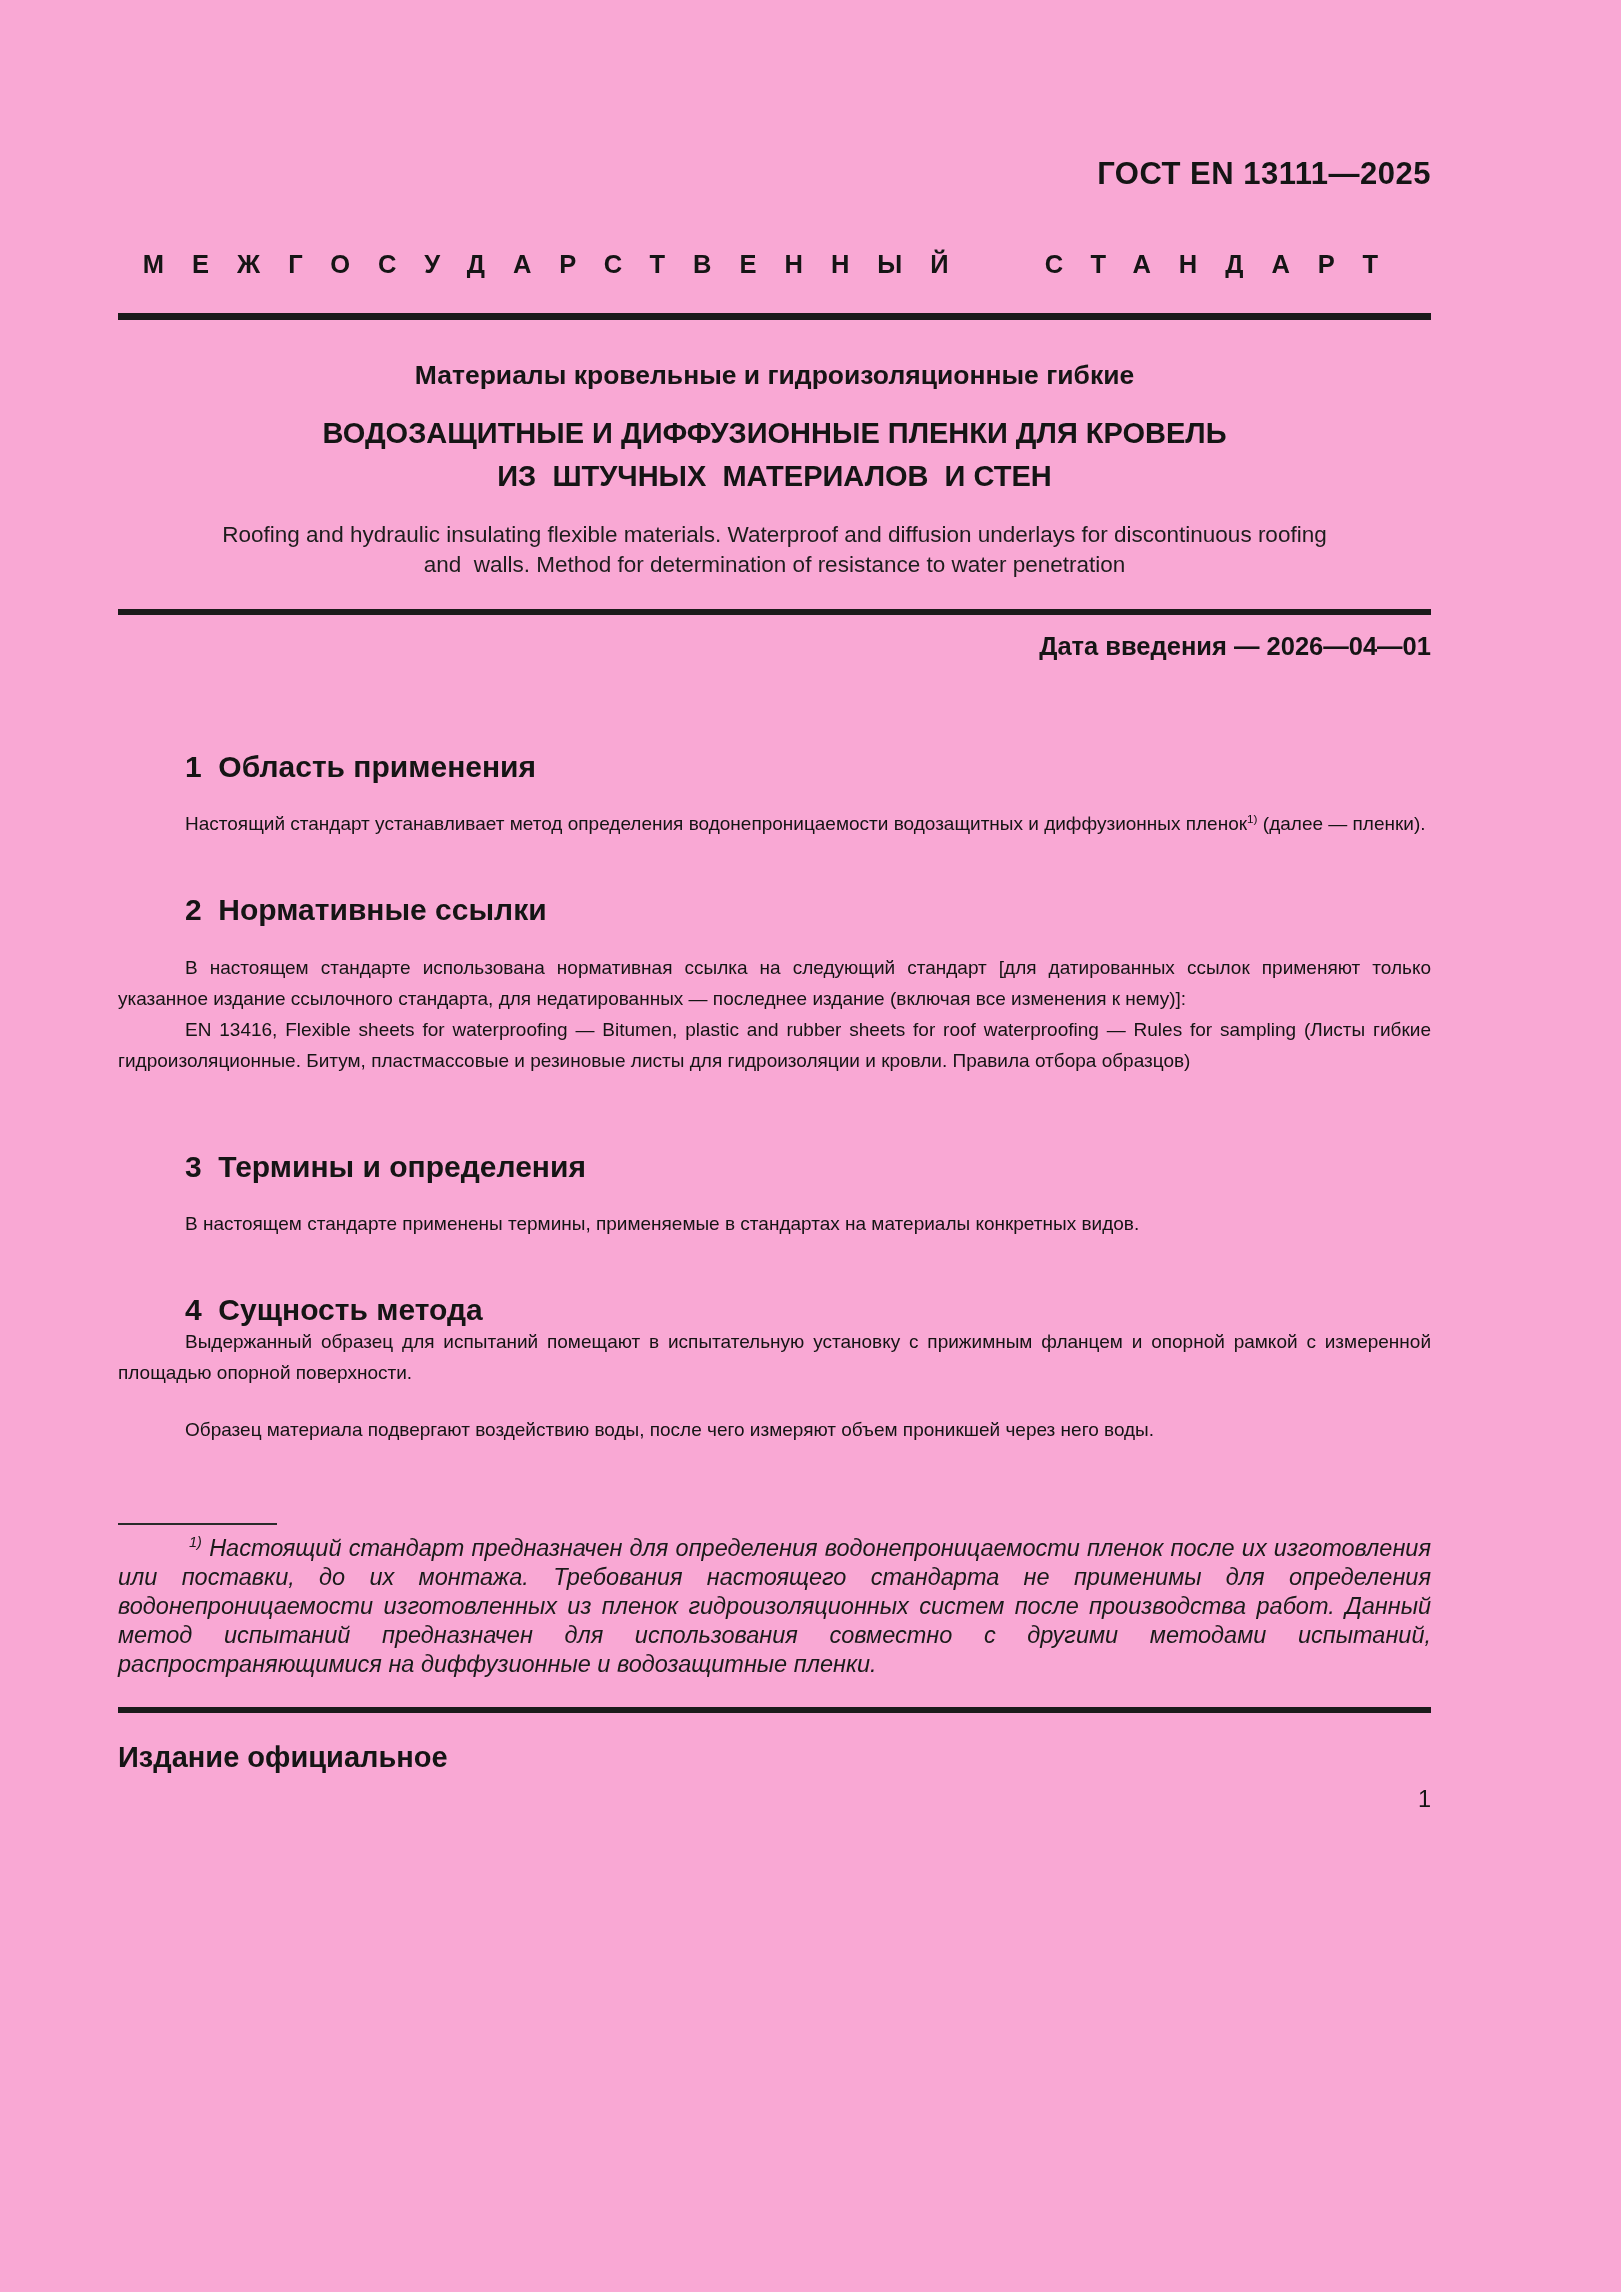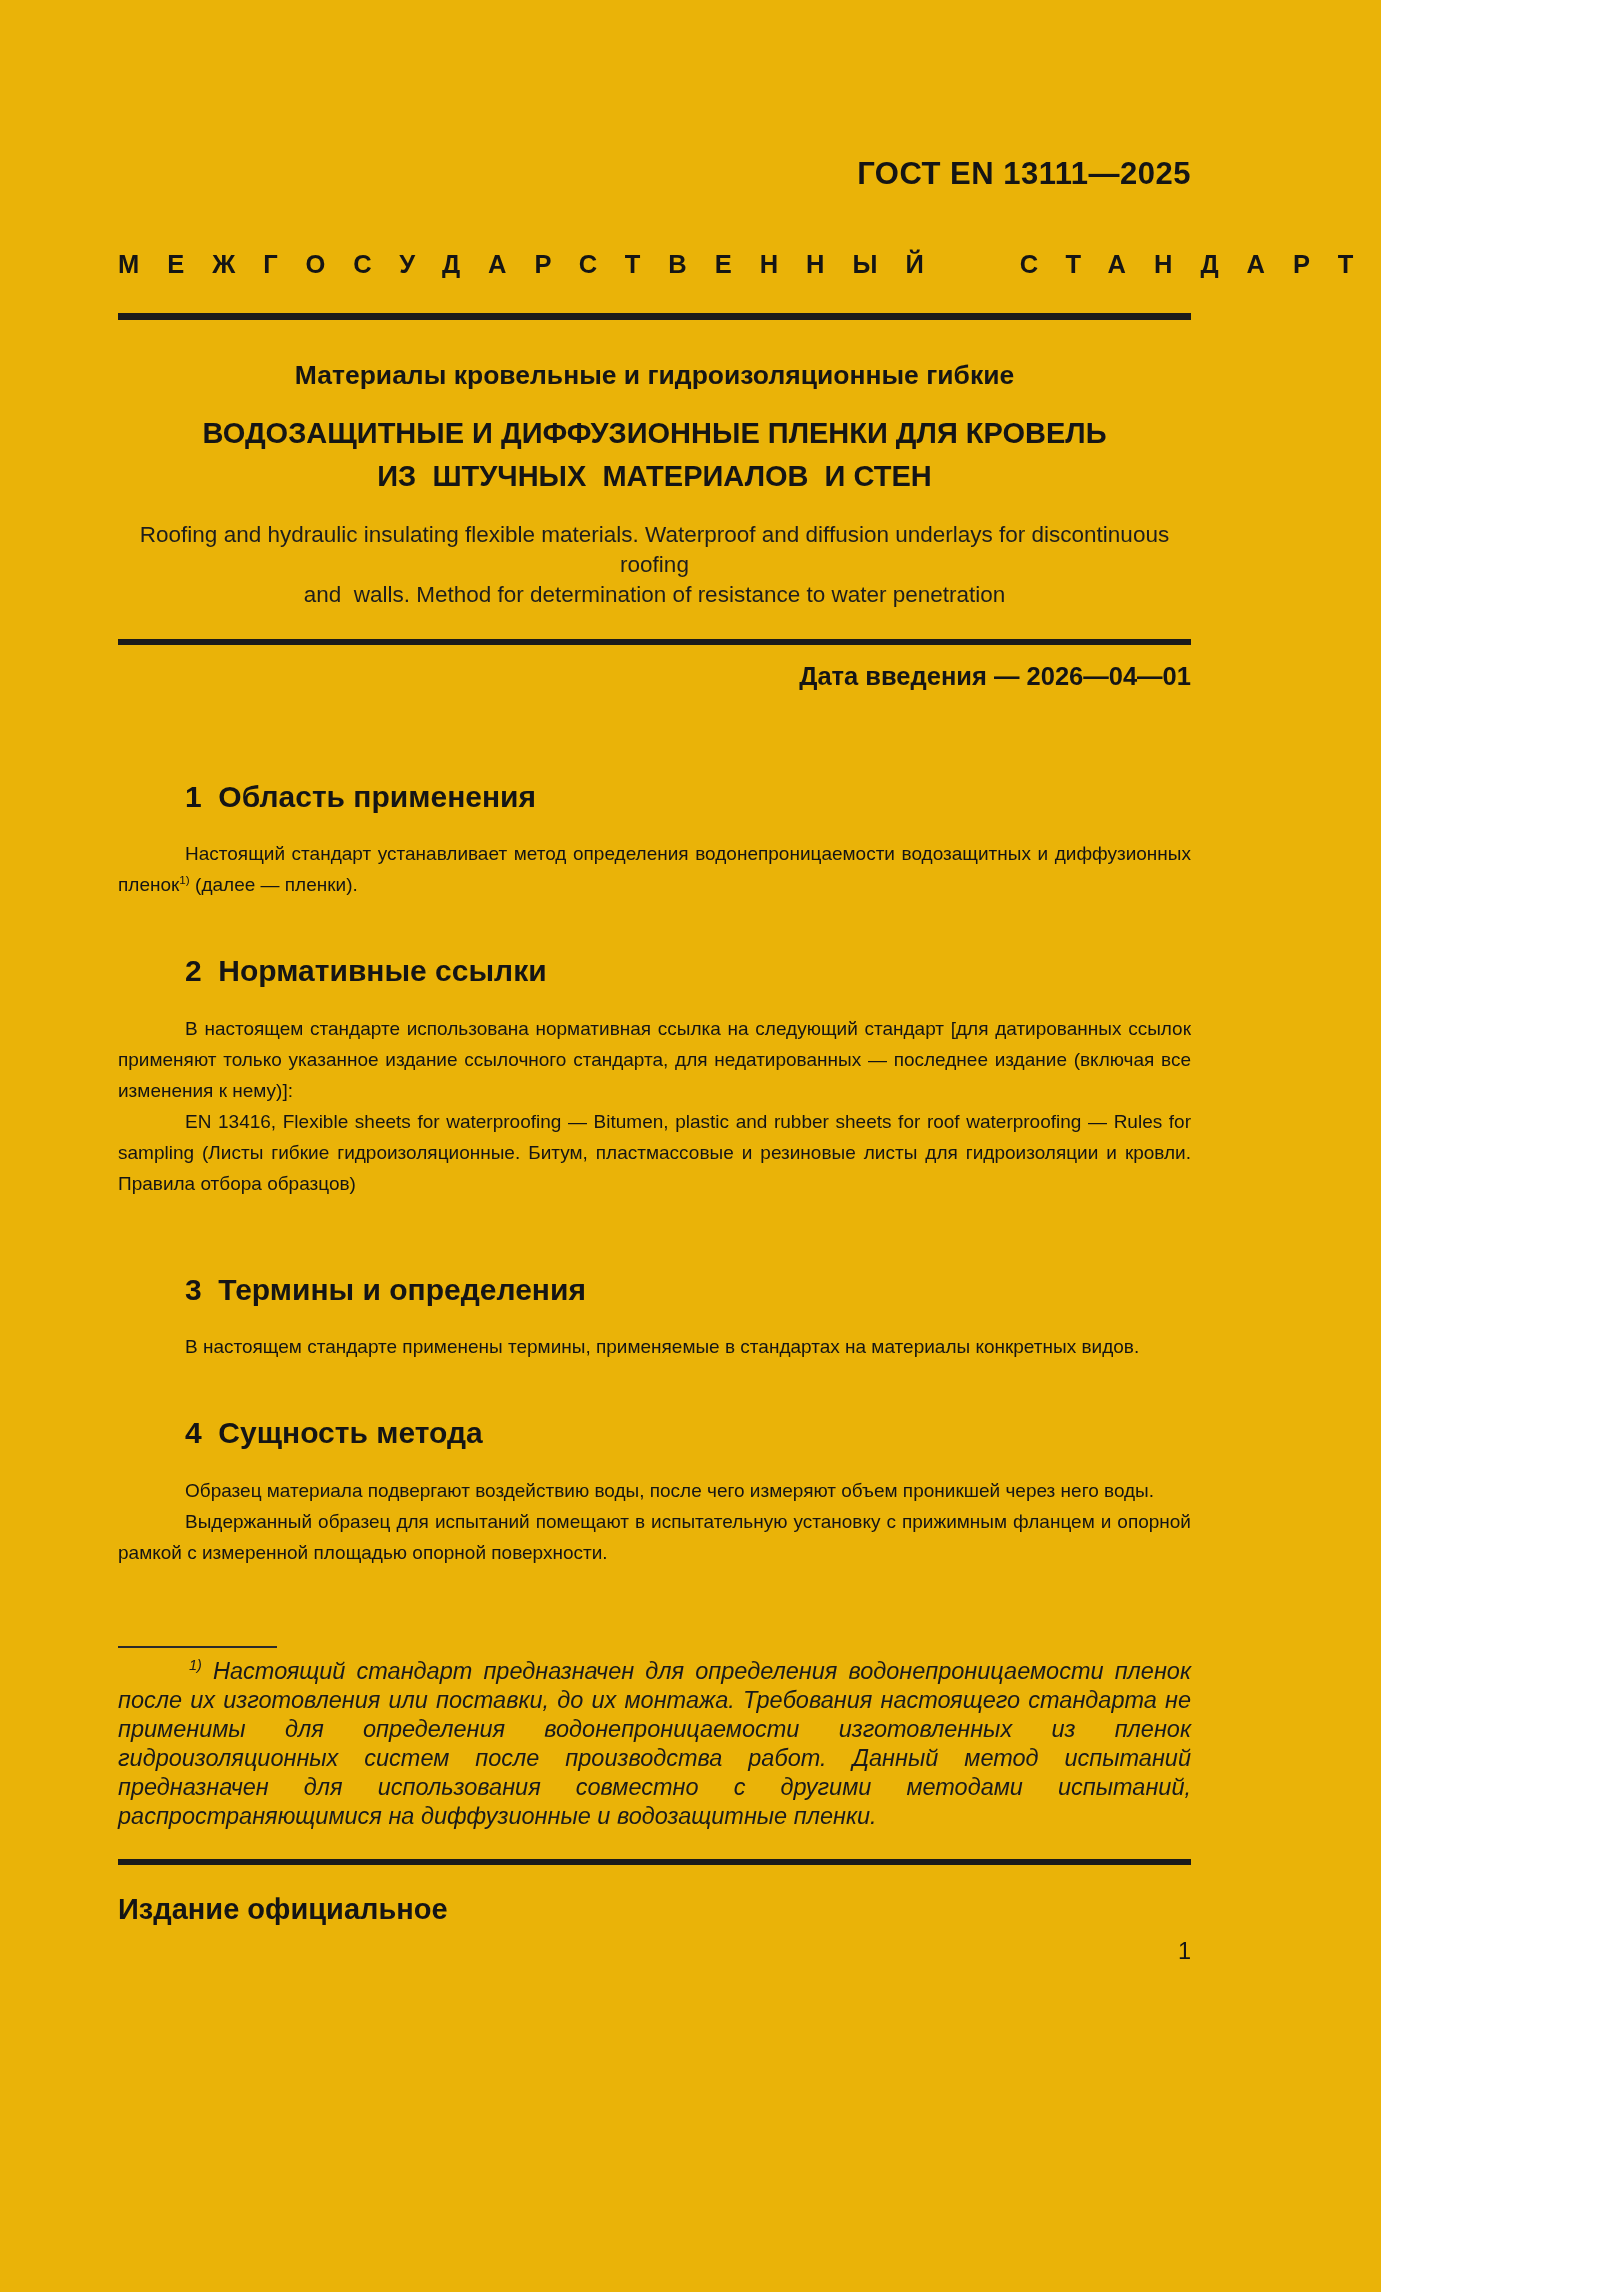--- a/index.html
+++ b/index.html
@@ -3,24 +3,24 @@
 <meta charset="utf-8">
 <style>
   * { margin: 0; padding: 0; box-sizing: border-box; }
   html, body { background: #ffffff; }
   body {
     width: 1621px; height: 2293px;
     font-family: "Liberation Sans", sans-serif;
     color: #151515;
   }
   .page {
-    width: 1381px; height: 2293px;
+    width: 1621px; height: 2293px;
     padding: 0 190px 0 118px;
     display: flex; flex-direction: column;
-    background: #eab308;
+    background: #f9a8d4;
     overflow: hidden;
   }
   .doc-number {
     margin-top: 155px;
     text-align: right;
     font-size: 31px; font-weight: bold; line-height: 37px;
     letter-spacing: 0.5px;
   }
   .std-band {
     margin-top: 57px;
@@ -120,22 +120,22 @@
   <p class="body-par par-first"><span>Настоящий стандарт устанавливает метод определения водонепроницаемости водозащитных и диффузионных пленок</span><sup>1)</sup><span> (далее — пленки).</span></p>
 
   <div class="sec-heading h-s2">2&nbsp; Нормативные ссылки</div>
   <p class="body-par par-first">В настоящем стандарте использована нормативная ссылка на следующий стандарт [для датированных ссылок применяют только указанное издание ссылочного стандарта, для недатированных — последнее издание (включая все изменения к нему)]:</p>
   <p class="body-par">EN 13416, Flexible sheets for waterproofing — Bitumen, plastic and rubber sheets for roof waterproofing — Rules for sampling (Листы гибкие гидроизоляционные. Битум, пластмассовые и резиновые листы для гидроизоляции и кровли. Правила отбора образцов)</p>
 
   <div class="sec-heading h-s3">3&nbsp; Термины и определения</div>
   <p class="body-par par-first">В настоящем стандарте применены термины, применяемые в стандартах на материалы конкретных видов.</p>
 
   <div class="sec-heading h-s4">4&nbsp; Сущность метода</div>
+  <p class="body-par">Выдержанный образец для испытаний помещают в испытательную установку с прижимным фланцем и опорной рамкой с измеренной площадью опорной поверхности.</p>
   <p class="body-par par-first">Образец материала подвергают воздействию воды, после чего измеряют объем проникшей через него воды.</p>
-  <p class="body-par">Выдержанный образец для испытаний помещают в испытательную установку с прижимным фланцем и опорной рамкой с измеренной площадью опорной поверхности.</p>
 
   <div class="footnote-sep"></div>
   <p class="footnote"><sup>1)</sup><span> Настоящий стандарт предназначен для определения водонепроницаемости пленок после их изготовления или поставки, до их монтажа. Требования настоящего стандарта не применимы для определения водонепроницаемости изготовленных из пленок гидроизоляционных систем после производства работ. Данный метод испытаний предназначен для использования совместно с другими методами испытаний, распространяющимися на диффузионные и водозащитные пленки.</span></p>
 
   <div class="rule rule-3"></div>
 
   <div class="edition-note">Издание официальное</div>
 
   <div class="page-number">1</div>
 

